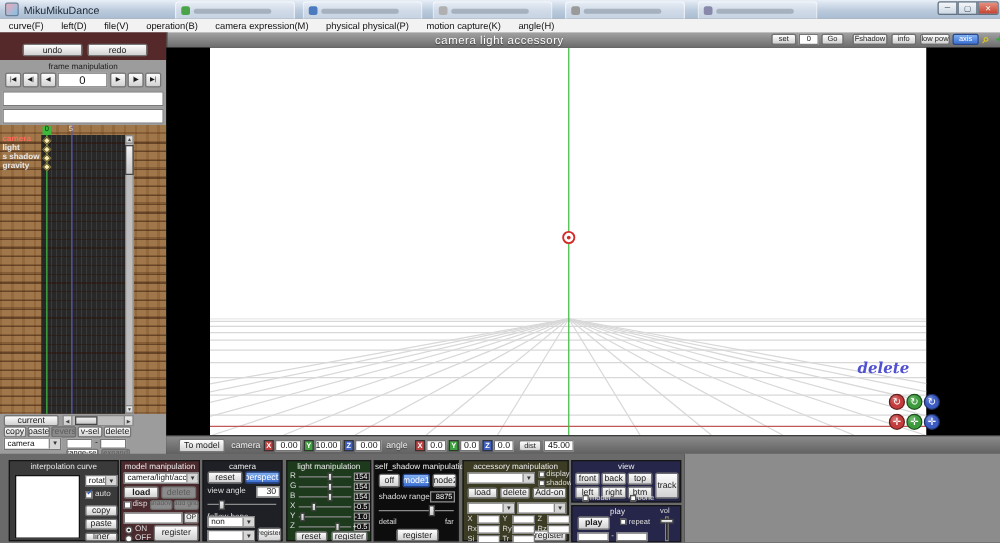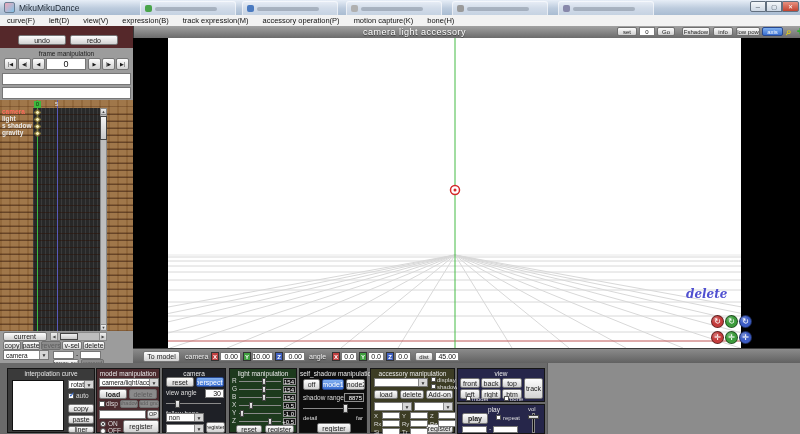--- a/index.html
+++ b/index.html
@@ -46,21 +46,21 @@
     font-size:6px;color:#33404e;}
   .menubar{position:absolute;left:0;top:15px;width:800px;height:11px;background:#f2f2f2;
     border-bottom:1px solid #c9c9c9;display:flex;align-items:center;}
   .menu-item{font-size:7.5px;color:#111;padding:0 7px;line-height:11px;}
   
   .hdr-left{position:absolute;left:0;top:26px;width:133px;height:12px;background:linear-gradient(#6e3a3a,#4e2424);
     border-right:1px solid #2a1212;display:flex;align-items:center;justify-content:center;
     color:#f2dcdc;font-size:6.5px;}
   .hdr-main{position:absolute;left:133px;top:26px;width:667px;height:12px;
     background:linear-gradient(#a2a2a2,#6b6b6b);}
-  .mode-title{position:absolute;left:230px;top:1px;font-size:9px;color:#fff;letter-spacing:.5px;
+  .mode-title{position:absolute;left:215px;top:1px;font-size:9px;color:#fff;letter-spacing:.5px;
     text-shadow:0 1px 1px rgba(0,0,0,.6);}
   .hb{position:absolute;top:1px;height:9px;box-sizing:border-box;background:linear-gradient(#fdfdfd,#cfcfcf);
     border:1px solid #6f6f6f;border-radius:2px;font-size:6px;color:#222;display:flex;align-items:center;justify-content:center;}
   
   .leftpanel{position:absolute;left:0;top:26px;width:133px;height:341px;background:#9c9c9c;border-right:1px solid #3a3a3a;}
   .maroon{position:absolute;left:0;top:0;width:133px;height:22px;background:#55282a;}
   .sect-title{position:absolute;left:0;width:133px;text-align:center;font-size:6.5px;color:#1c1c1c;}
   .wood{background:#a0774a;
     background-image:repeating-linear-gradient(0deg,rgba(70,35,12,.30) 0 1px,rgba(0,0,0,0) 1px 7px),
       repeating-linear-gradient(90deg,rgba(130,88,44,.45) 0 2px,rgba(0,0,0,0) 2px 9px);}
@@ -119,26 +119,26 @@
         </div>
       </div>
     <div class="winbtn" style="left:750px;width:16px;border-radius:2px 0 0 2px;">─</div>
     <div class="winbtn" style="left:766px;width:16px;">▢</div>
     <div class="winbtn" style="left:782px;width:17px;border-radius:0 2px 2px 0;background:linear-gradient(#e89180,#c2432f);color:#fff;">✕</div>
   </div>
 
   <div class="menubar">
       <span class="menu-item">curve(F)</span>
       <span class="menu-item">left(D)</span>
-      <span class="menu-item">view(V)</span>
-      <span class="menu-item">expression(B)</span>
-      <span class="menu-item">track expression(M)</span>
-      <span class="menu-item">accessory operation(P)</span>
+      <span class="menu-item">file(V)</span>
+      <span class="menu-item">operation(B)</span>
+      <span class="menu-item">camera expression(M)</span>
+      <span class="menu-item">physical physical(P)</span>
       <span class="menu-item">motion capture(K)</span>
-      <span class="menu-item">bone(H)</span>
+      <span class="menu-item">angle(H)</span>
     </div>
 
   <div class="hdr-left">bone/frame manipulation</div>
   <div class="hdr-main">
     <div class="mode-title">camera light accessory</div>
     <div class="hb" style="left:484px;width:20px;">set</div>
     <div class="fld ctr" style="left:506px;top:1px;width:16px;height:9px;font-size:6px;">0</div>
     <div class="hb" style="left:524px;width:18px;">Go</div>
     <div class="hb" style="left:549px;width:28px;">Fshadow</div>
     <div class="hb" style="left:580px;width:20px;">info</div>

